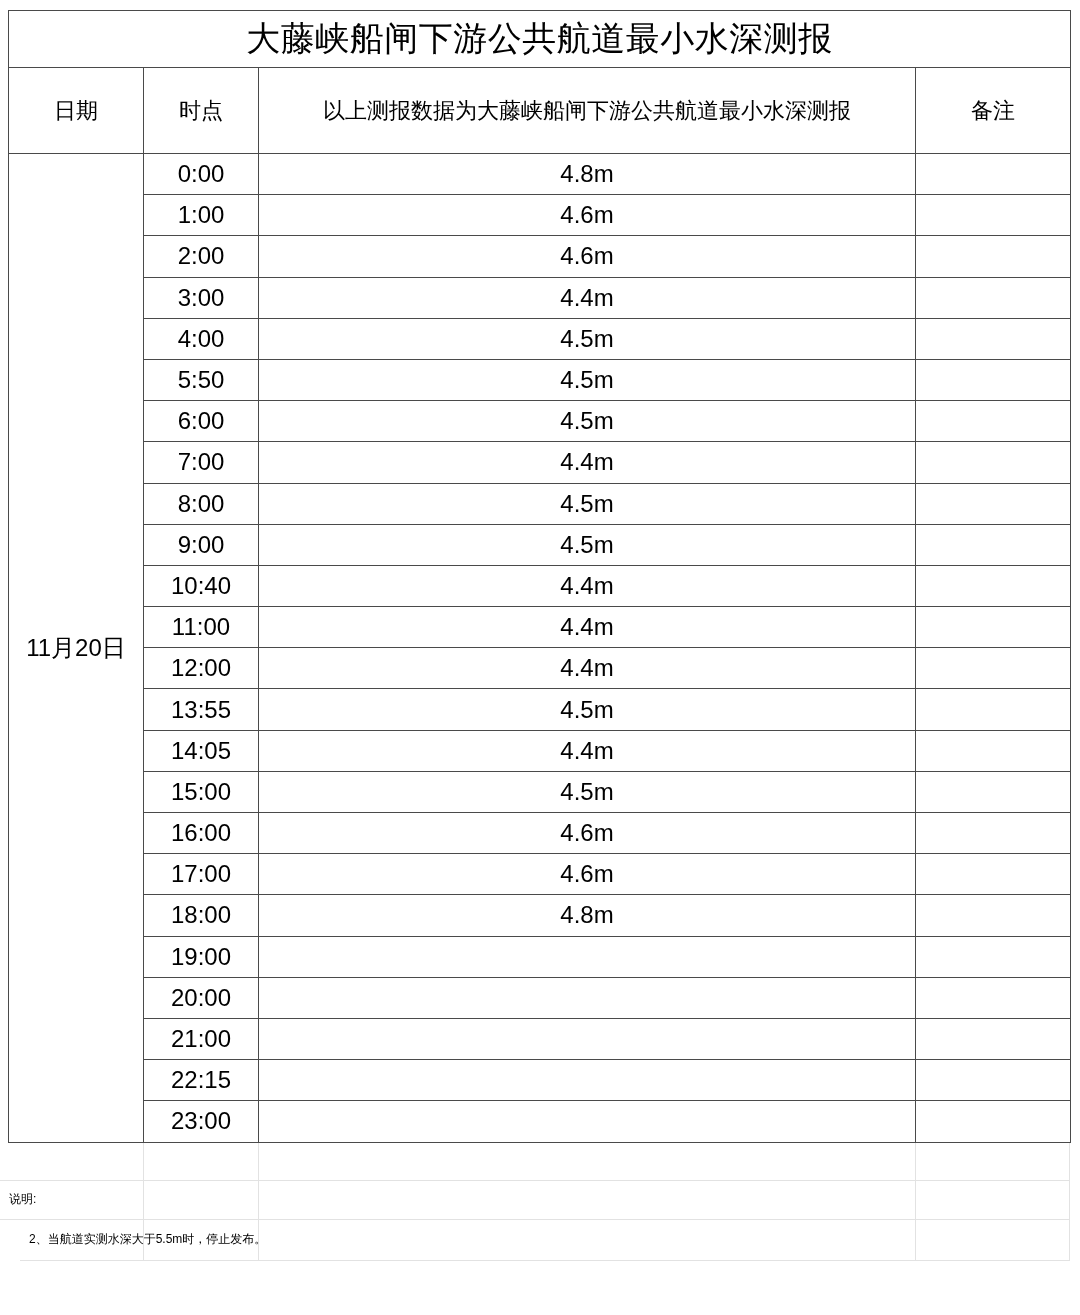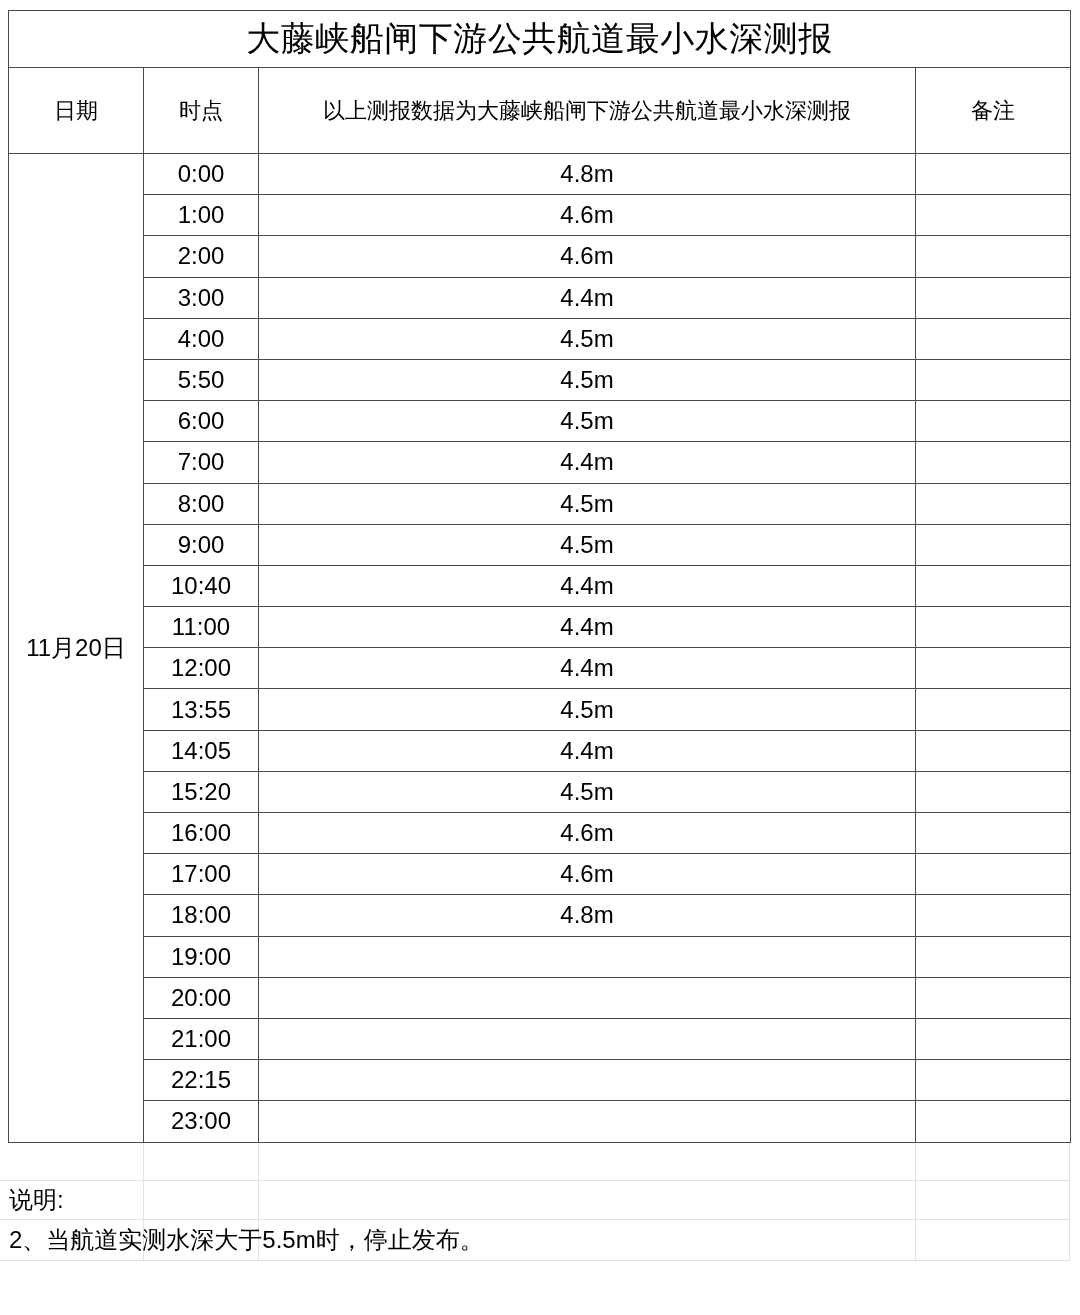--- a/index.html
+++ b/index.html
@@ -57,27 +57,27 @@
   }
   .vline-1 { left: 143px; }
   .vline-2 { left: 258px; }
   .vline-3 { left: 915px; }
   .vline-4 { left: 1069px; }
   .note-row {
     display: flex;
     align-items: center;
     border-bottom: 1px solid #e2e2e2;
     padding-left: 9px;
-    font-size: 24px;
+    font-size: 12px;
     font-weight: 400;
   }
   .row-spacer { height: 38px; }
   .row-label  { height: 39px; }
   .row-note1  { height: 42px; }
-  .row-note2  { height: 41px; }
+  .row-note2  { height: 41px; margin-left: 20px; }
 </style>
 </head>
 <body>
 
 <table class="report-table">
   <colgroup>
     <col style="width:135px">
     <col style="width:115px">
     <col style="width:657px">
     <col style="width:155px">
@@ -164,21 +164,21 @@
         <td class="time-cell">13:55</td>
         <td class="depth-cell">4.5m</td>
         <td class="remark-cell"></td>
       </tr>
       <tr class="data-row">
         <td class="time-cell">14:05</td>
         <td class="depth-cell">4.4m</td>
         <td class="remark-cell"></td>
       </tr>
       <tr class="data-row">
-        <td class="time-cell">15:20</td>
+        <td class="time-cell">15:00</td>
         <td class="depth-cell">4.5m</td>
         <td class="remark-cell"></td>
       </tr>
       <tr class="data-row">
         <td class="time-cell">16:00</td>
         <td class="depth-cell">4.6m</td>
         <td class="remark-cell"></td>
       </tr>
       <tr class="data-row">
         <td class="time-cell">17:00</td>

